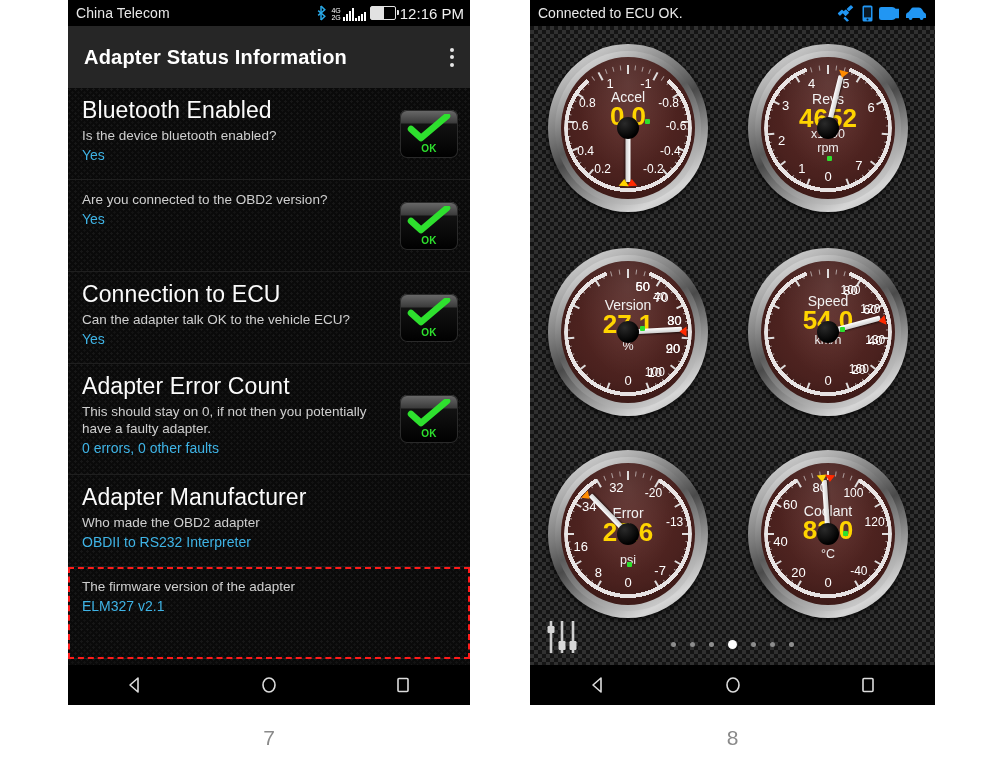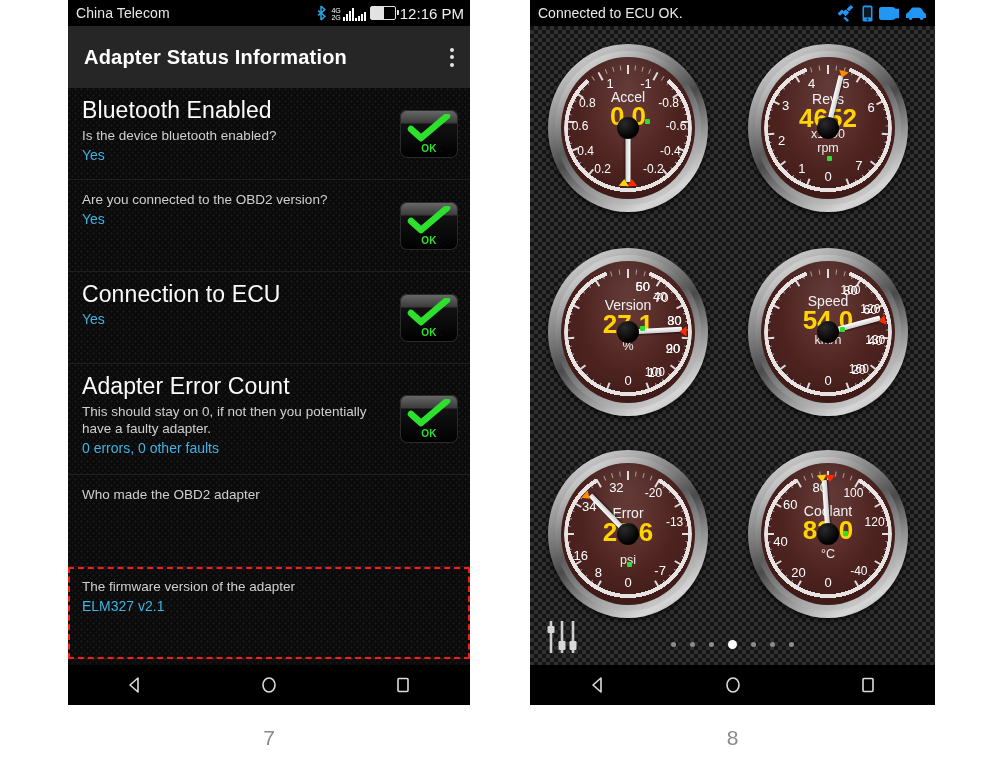--- a/index.html
+++ b/index.html
@@ -206,41 +206,44 @@
           <div class="row-val">Yes</div>
           <div class="okbadge">
             <svg width="44" height="28" viewBox="0 0 44 28">
               <path d="M4 15 L14 24 L40 2" fill="none" stroke="#2ee02e" stroke-width="6.5" stroke-linecap="round" stroke-linejoin="round"></path>
             </svg>
             <div class="ok-t">OK</div>
           </div>
         </div>
         <div class="row" style="height: 73px;">
           <div class="row-title">Connection to ECU</div>
+          <div class="row-sub">Can the adapter talk OK to the vehicle ECU?</div>
           <div class="row-val">Yes</div>
           <div class="okbadge">
             <svg width="44" height="28" viewBox="0 0 44 28">
               <path d="M4 15 L14 24 L40 2" fill="none" stroke="#2ee02e" stroke-width="6.5" stroke-linecap="round" stroke-linejoin="round"></path>
             </svg>
             <div class="ok-t">OK</div>
           </div>
         </div>
         <div class="row" style="height: 92px;">
           <div class="row-title">Adapter Error Count</div>
           <div class="row-sub">This should stay on 0, if not then you potentially have a faulty adapter.</div>
           <div class="row-val">0 errors, 0 other faults</div>
           <div class="okbadge">
             <svg width="44" height="28" viewBox="0 0 44 28">
               <path d="M4 15 L14 24 L40 2" fill="none" stroke="#2ee02e" stroke-width="6.5" stroke-linecap="round" stroke-linejoin="round"></path>
             </svg>
             <div class="ok-t">OK</div>
           </div>
         </div>
         <div class="row" style="height: 73px;">
+          <div class="row-title">Adapter Manufacturer</div>
           <div class="row-sub">Who made the OBD2 adapter</div>
+          <div class="row-val">OBDII to RS232 Interpreter</div>
         </div>
         <div class="row highlight" style="height: 73px;">
           <div class="row-sub">The firmware version of the adapter</div>
           <div class="row-val">ELM327 v2.1</div>
         </div>
       </div>
 
     <div class="navbar">
       <div class="navbtn">
         <svg width="20" height="20" viewBox="0 0 20 20">
@@ -1009,21 +1012,21 @@
                 <i style="width:1.2px;height:5px;opacity:0.6"></i>
               </div>
               <div class="tick" style="transform:rotate(142.5deg) translate(-0.6px,-63px)">
                 <i style="width:1.2px;height:5px;opacity:0.6"></i>
               </div>
               <div class="tick" style="transform:rotate(150deg) translate(-1px,-63px)">
                 <i style="width:2px;height:9px;opacity:0.95"></i>
               </div>
               <div class="lab" style="left:67px;top:119px">0</div>
               <div class="lab" style="left:37.448249184368414px;top:108.82451617312266px">8</div>
-              <div class="lab" style="left:19.729227855414017px;top:92px">16</div>
+              <div class="lab" style="left:19.729227855414017px;top:83px">16</div>
               <div class="lab" style="left:28.16718427000253px;top:42.786307889961286px">34</div>
               <div class="lab" style="left:55.387749011215945px;top:24.425805138752168px">32</div>
               <div class="lab sm" style="left:92.43612468319384px;top:30.293691384491552px">-20</div>
               <div class="lab sm" style="left:113.57419486124783px;top:59.387749011215945px">-13</div>
               <div class="lab" style="left:99.1182691052252px;top:106.67095162291493px">-7</div>
               <div class="g-name" style="top:42px">Error</div>
               <div class="g-val" style="top:54px">25.6</div>
               <div class="g-unit" style="top:90px">psi</div>
               <div class="needle" style="transform:rotate(-134deg)">
                 <i></i>

